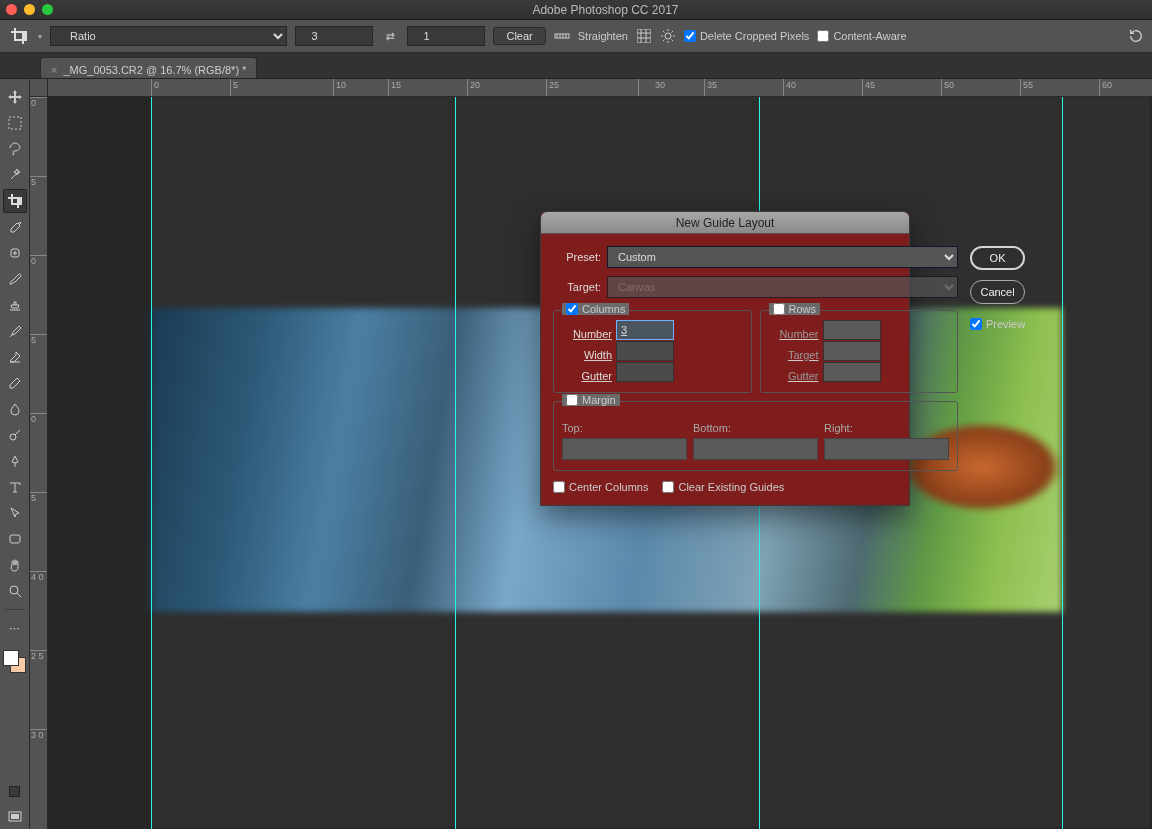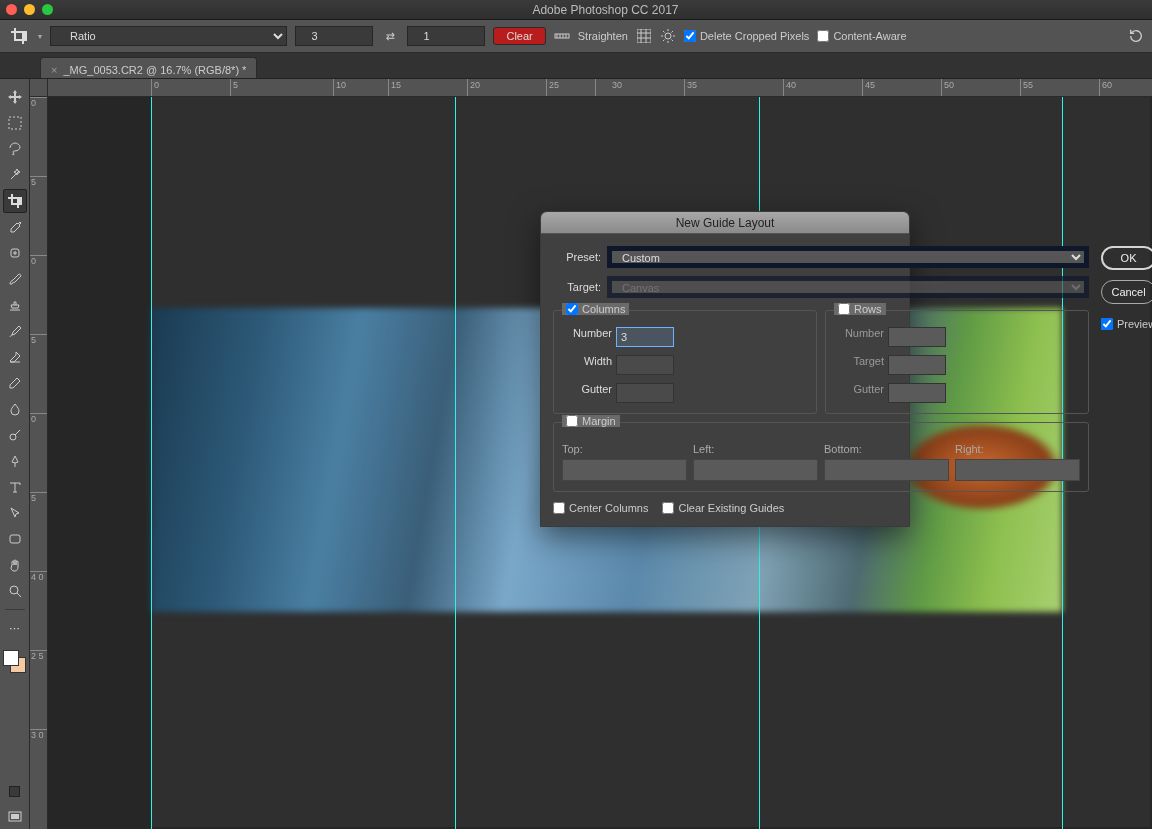--- a/index.html
+++ b/index.html
@@ -15,21 +15,21 @@
 .titlebar .title { flex: 1; text-align: center; color: #bbb; font-size: 12px; }
 
 
 .optbar { height: 33px; background: #535353; display: flex; align-items: center; padding: 0 8px; border-bottom: 1px solid #2a2a2a; gap: 8px; color: #ddd; }
 .optbar .crop-icon { width: 22px; height: 22px; display: flex; align-items: center; justify-content: center; }
 .optbar .chev { font-size: 8px; color: #aaa; }
 .optbar select, .optbar input { background: #3a3a3a; border: 1px solid #262626; color: #ddd; height: 20px; padding: 0 15px; }
 .optbar select { width: 80px; }
 .optbar input.ratio { width: 78px; }
 .optbar .swap { width: 18px; text-align: center; }
-.optbar .btn-clear { background: #b91c1c; border: 1px solid #2a2a2a; padding: 2px 12px; border-radius: 3px; color: #ddd; }
+.optbar .btn-clear { background: #404040; border: 1px solid #2a2a2a; padding: 2px 12px; border-radius: 3px; color: #ddd; }
 .optbar .ico { width: 16px; height: 16px; display: inline-flex; align-items: center; justify-content: center; }
 .optbar .chk { display: inline-flex; align-items: center; gap: 4px; }
 .optbar .chk input { width: 12px; height: 12px; }
 .optbar .spacer { flex: 1; }
 
 
 .tabstrip { height: 26px; background: #323232; display: flex; align-items: stretch; padding: 4px 0 0 40px; border-bottom: 1px solid #222; }
 .tab { background: #535353; border: 1px solid #2a2a2a; border-bottom: none; padding: 4px 10px 0 10px; display: flex; align-items: center; gap: 6px; color: #ccc; border-radius: 3px 3px 0 0; font-size: 10px; }
 .tab .x { color: #999; }
 
@@ -53,34 +53,34 @@
 .htick { position: absolute; top: 0; height: 100%; border-left: 1px solid #888; font-size: 9px; color: #aaa; padding-left: 2px; padding-top: 1px; }
 .vtick { position: absolute; left: 0; width: 100%; border-top: 1px solid #888; font-size: 9px; color: #aaa; writing-mode: horizontal-tb; padding-left: 1px; }
 
 .canvas { position: absolute; left: 18px; top: 18px; right: 0; bottom: 0; overflow: hidden; }
 .stage { position: absolute; left: 103px; top: 0; width: 999px; height: 730px; background: #2f2f2f; }
 .photo { position: absolute; left: 0; top: 211px; width: 911px; height: 304px; background: linear-gradient(100deg, #1b3a52 0%, #2d5a78 12%, #4a7fa3 22%, #3a5e78 32%, #7aa8c9 42%, #5b89ab 55%, #7fa2b5 68%, #4e6a72 78%, #5f9a45 85%, #8dbf4e 92%, #a8d070 100%); filter: blur(3px); }
 .photo::after { content: ""; position: absolute; right: 0; bottom: 100px; width: 160px; height: 90px; background: radial-gradient(ellipse at center, #c9682f 0%, #8a3f18 60%, transparent 70%); border-radius: 8px; }
 .guide-v { position: absolute; top: 0; bottom: 0; width: 1px; background: #29f5e7; }
 
 
-.dialog { position: absolute; left: 510px; top: 132px; width: 370px; background: #404040; border: 1px solid #3a3a3a; border-top-left-radius: 6px; border-top-right-radius: 6px; box-shadow: 0 10px 30px rgba(0,0,0,0.5); }
+.dialog { position: absolute; left: 510px; top: 132px; width: 370px; background: #7f1d1d; border: 1px solid #3a3a3a; border-top-left-radius: 6px; border-top-right-radius: 6px; box-shadow: 0 10px 30px rgba(0,0,0,0.5); }
 .dialog .dtitle { height: 22px; background: linear-gradient(#a8a8a8,#8a8a8a); text-align: center; color: #222; font-size: 12px; line-height: 22px; border-top-left-radius: 6px; border-top-right-radius: 6px; border-bottom: 1px solid #555; }
 .dialog .dbody { display: flex; padding: 12px 12px 10px 12px; gap: 12px; }
 .dialog .dmain { flex: 1; }
 .dialog .dside { width: 80px; display: flex; flex-direction: column; gap: 10px; align-items: stretch; }
 .drow { display: flex; align-items: center; gap: 6px; margin-bottom: 8px; }
 .drow label { width: 48px; text-align: right; color: #ddd; }
-.dselect { flex: 1; background: #555; border: 5px solid #0f172a; height: 22px; color: #ddd; padding: 0 6px; }
+.dselect { flex: 1; background: #555; border: 1px solid #0f172a; height: 22px; color: #ddd; padding: 0 6px; }
 .dselect.dis { color: #888; }
 .grouprow { display: flex; gap: 8px; }
 .group { flex: 1; border: 1px solid #555; border-radius: 3px; padding: 8px 8px 10px 8px; margin-top: 4px; position: relative; }
 .ghead { position: absolute; top: -8px; left: 8px; background: #6a6a6a; padding: 0 4px; display: flex; align-items: center; gap: 4px; }
 .ghead input { width: 12px; height: 12px; }
-.grow { display: flex; align-items: flex-start; margin-top: 8px; gap: 4px; }
+.grow { display: flex; align-items: flex-end; margin-top: 1px; gap: 4px; text-decoration: underline; }
 .grow label { width: 50px; text-align: right; color: #ddd; }
 .grow.dis label { color: #999; }
 .ginput { width: 58px; height: 20px; background: #4a4a4a; border: 1px solid #333; color: #ddd; padding: 0 4px; }
 .ginput.active { border: 1px solid #6db3ff; background: #4a5560; }
 .ginput.dis { background: #5a5a5a; color: #888; }
 .group.margin { margin-top: 8px; }
 .mrow { display: flex; gap: 6px; margin-top: 6px; }
 .mcol { display: flex; flex-direction: column; gap: 4px; flex: 1; }
 .mcol label { color: #aaa; }
 .mcol input { height: 22px; background: #5a5a5a; border: 1px solid #444; color: #888; }
@@ -290,22 +290,22 @@
   <div class="canvaswrap">
     <div class="rcorner"></div>
     <div class="hruler">
       <div class="ticks" id="hticks">
           <div class="htick" style="left: 103px;">0</div>
           <div class="htick" style="left: 182px;">5</div>
           <div class="htick" style="left: 261px; margin-left: 24px;">10</div>
           <div class="htick" style="left: 340px;">15</div>
           <div class="htick" style="left: 419px;">20</div>
           <div class="htick" style="left: 498px;">25</div>
-          <div class="htick" style="left: 547px; padding-left: 16px;">30</div>
-          <div class="htick" style="left: 636px;">35</div>
+          <div class="htick" style="left: 590px; padding-left: 16px;">30</div>
+          <div class="htick" style="left: 656px;">35</div>
           <div class="htick" style="left: 735px;">40</div>
           <div class="htick" style="left: 814px;">45</div>
           <div class="htick" style="left: 893px;">50</div>
           <div class="htick" style="left: 972px;">55</div>
           <div class="htick" style="left: 1051px;">60</div>
         </div>
     </div>
     <div class="vruler">
       <div class="ticks" id="vticks" style="position:relative;height:100%;">
           <div class="vtick" style="top: 0px;">0</div>
@@ -387,24 +387,20 @@
             <div class="ghead">
               <input type="checkbox" style="">
               <span>Margin</span>
             </div>
             <div class="mrow" style="margin-top:12px;">
               <div class="mcol">
                   <label>Top:</label>
                   <input disabled="" style="">
                 </div>
               <div class="mcol">
-                  <label>Left:</label>
-                  <input disabled="" style="">
-                </div>
-              <div class="mcol">
                   <label>Bottom:</label>
                   <input disabled="" style="">
                 </div>
               <div class="mcol">
                   <label>Right:</label>
                   <input disabled="" style="">
                 </div>
             </div>
           </div>
         </div>

